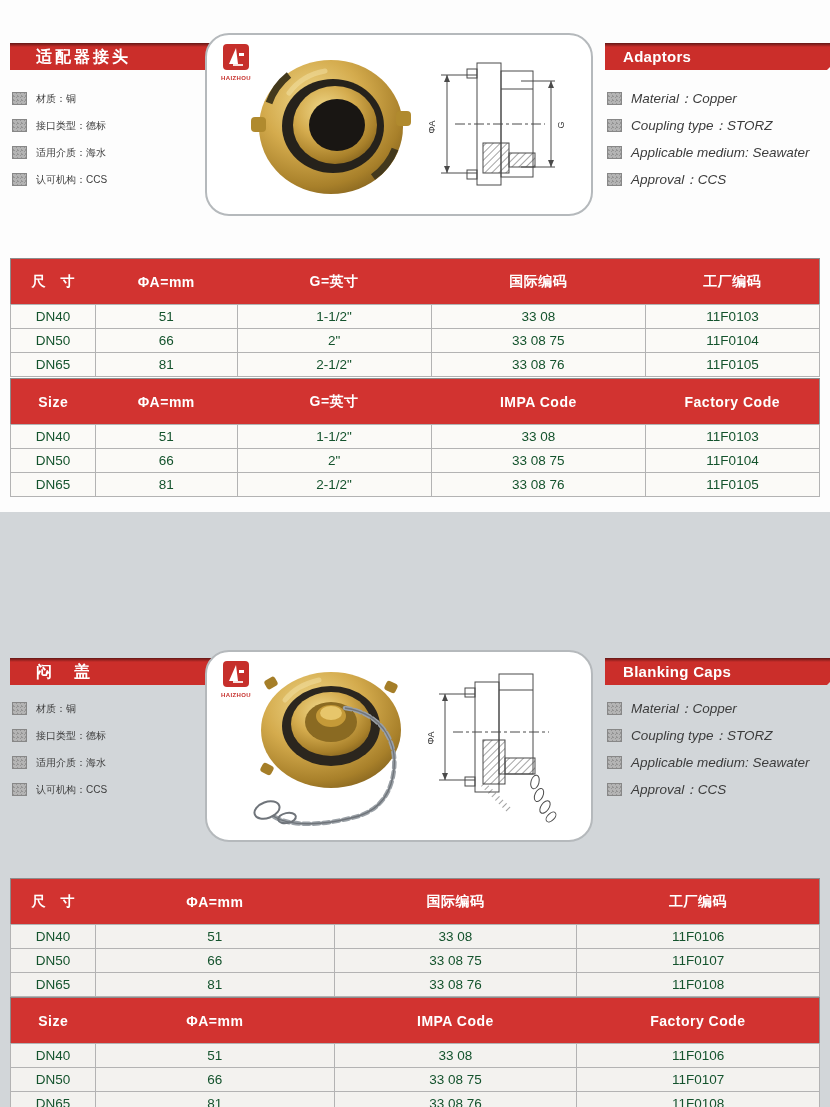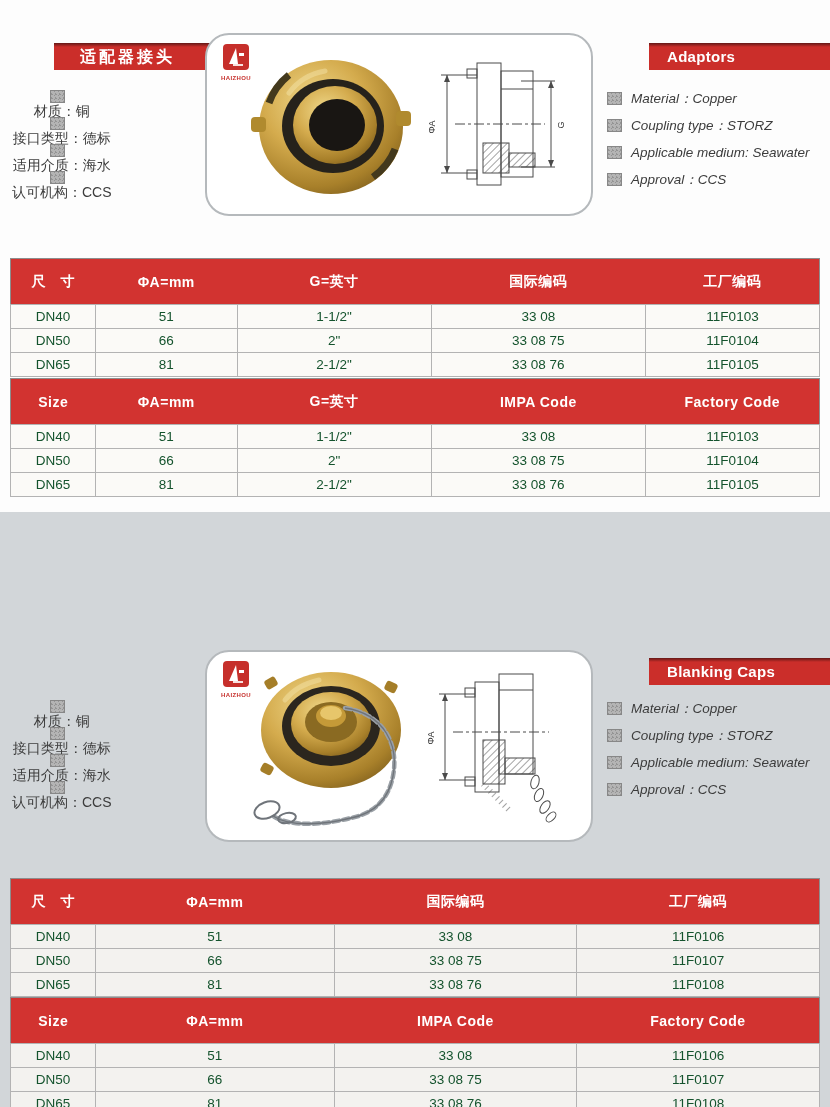--- a/index.html
+++ b/index.html
@@ -3,35 +3,35 @@
 <meta charset="utf-8">
 <style>
   html,body{margin:0;padding:0;background:#e8e8e8;}
   #page{position:relative;width:830px;height:1107px;background:#fdfdfd;overflow:hidden;
         font-family:"Liberation Sans",sans-serif;margin:0 auto;}
   .gray-band{position:absolute;left:0;top:512px;width:830px;height:595px;background:#d2d6d9;}
 
   .banner{position:absolute;height:27px;line-height:28px;color:#fff;font-weight:bold;
         background:linear-gradient(180deg,rgba(30,10,10,.6) 0px,rgba(30,10,10,0) 4px),#cb2e2a;
         clip-path:polygon(0 0,100% 0,100% calc(100% - 11px),calc(100% - 11px) 100%,0 100%);
-        white-space:nowrap;overflow:hidden;margin-left:44px;}
+        white-space:nowrap;overflow:hidden;}
   .banner.zh{font-size:16px;letter-spacing:3px;padding-left:26px;}
   .banner.en{font-size:15px;letter-spacing:.3px;padding-left:18px;}
   #banner-zh-1{left:10px;top:43px;width:181px;}
   #banner-en-1{left:605px;top:43px;width:215px;}
   #banner-zh-2{left:10px;top:658px;width:181px;}
   #banner-en-2{left:605px;top:658px;width:215px;}
 
   .specs{position:absolute;display:flex;flex-direction:column;gap:10px;}
   #specs-zh-1{left:12px;top:90px;}
   #specs-en-1{left:607px;top:90px;}
   #specs-zh-2{left:12px;top:700px;}
   #specs-en-2{left:607px;top:700px;}
   .spec-row{display:flex;align-items:center;height:17px;color:#3c3c3c;}
-  .spec-row.zh{font-size:14px;flex-direction:column;}
+  .spec-row.zh{font-size:10px;}
   .spec-row.en{font-size:13.5px;font-style:italic;}
   .bullet{display:inline-block;width:13px;height:11px;background:#b4b4b4;
         border:1px solid #878787;margin-right:9px;flex:0 0 auto;
         background-image:linear-gradient(45deg,rgba(0,0,0,.18) 25%,transparent 25%,transparent 75%,rgba(0,0,0,.18) 75%);
         background-size:4px 4px;}
 
   .card{position:absolute;background:#fff;border:2px solid #b5b9bc;border-radius:24px;}
   #card-1{left:205px;top:33px;width:384px;height:179px;}
   #card-2{left:205px;top:650px;width:384px;height:188px;}
   .logo{position:absolute;left:12px;top:9px;width:34px;text-align:center;}
@@ -228,20 +228,21 @@
     <tr>
       <td>DN65</td>
       <td>81</td>
       <td>2-1/2"</td>
       <td>33 08 76</td>
       <td>11F0105</td>
     </tr>
   </tbody>
     </table>
 
+  <div class="banner zh" id="banner-zh-2">闷　盖</div>
   <div class="banner en" id="banner-en-2">Blanking Caps</div>
 
   <div class="specs" id="specs-zh-2">
     <div class="spec-row zh">
       <span class="bullet"></span>
       <span>材质：铜</span>
       </div>
     <div class="spec-row zh">
       <span class="bullet"></span>
       <span>接口类型：德标</span>

